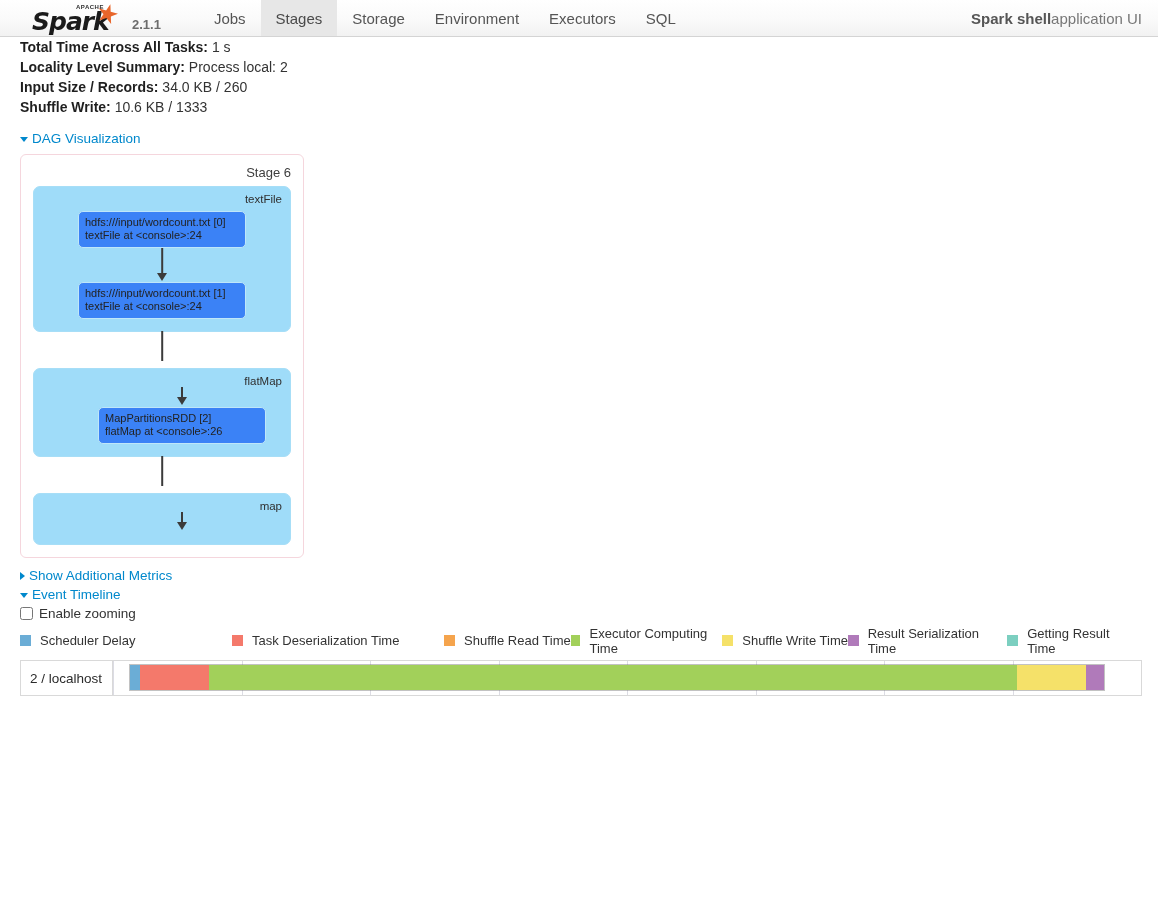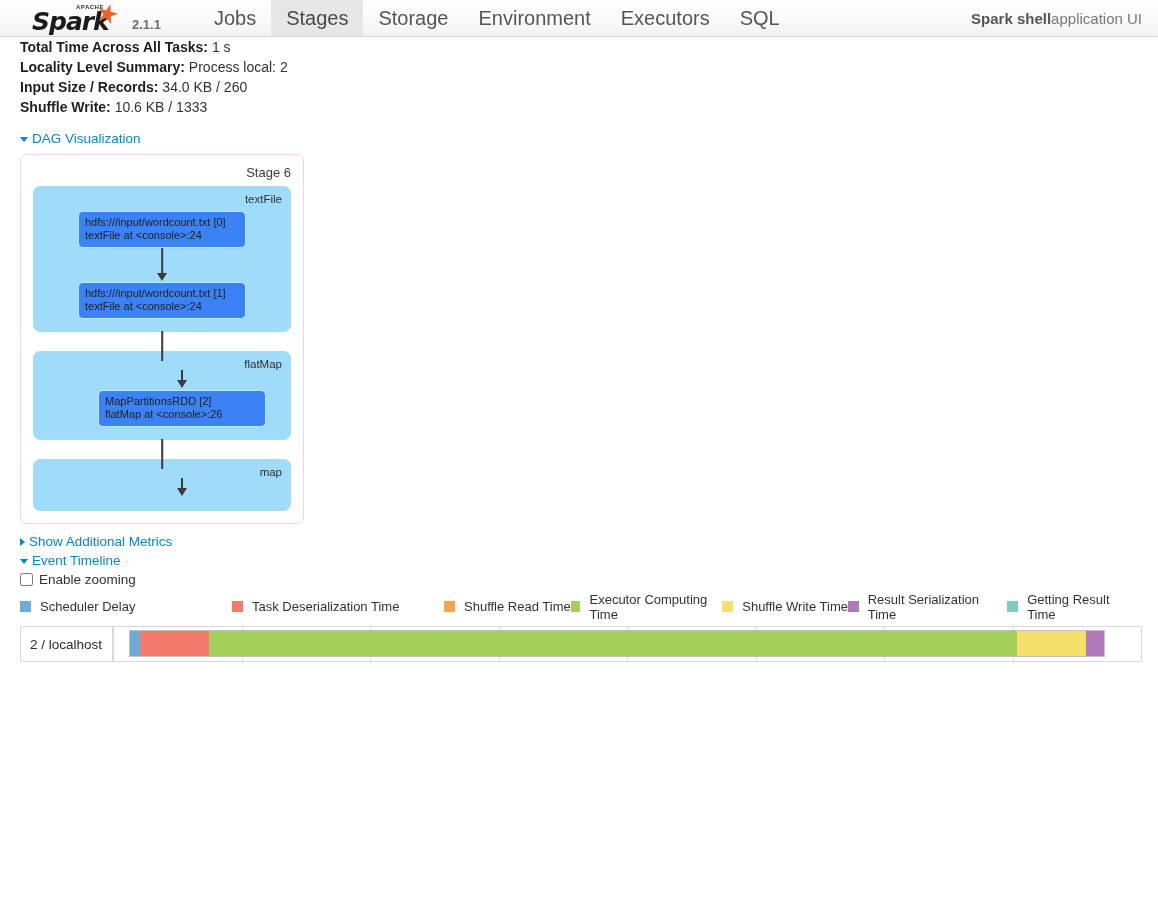--- a/index.html
+++ b/index.html
@@ -47,21 +47,21 @@
     transform: rotate(16deg);
   }
   .logo-version {
     font-size: 13px; color: #6c6c6c; font-weight: bold;
     padding-top: 12px;
   }
   .nav-links { display: flex; align-items: stretch; margin-left: 30px; }
   .nav-link {
     display: flex; align-items: center;
     padding: 16px 15px;
-    font-size: 20px;
+    font-size: 15px;
     color: #555555;
     text-decoration: none;
     white-space: nowrap;
   }
   .nav-link.active { background: #e7e7e7; color: #4a4a4a; }
   .nav-right {
     margin-left: auto;
     display: flex; align-items: center;
     padding-right: 16px;
     font-size: 15px; color: #777777;
@@ -106,21 +106,21 @@
     text-align: right; font-size: 13px; color: #3d3d3d;
     margin-bottom: 6px;
   }
   .dag-cluster {
     background: #9fdcf9;
     border: 1px solid #a7def7;
     border-radius: 7px;
     padding: 6px 8px 12px 8px;
     position: relative;
   }
-  .dag-cluster + .dag-cluster { margin-top: 19px; padding-left: 48px; }
+  .dag-cluster + .dag-cluster { margin-top: 36px; padding-left: 48px; }
   .dag-cluster-label {
     text-align: right; font-size: 11.5px; color: #2f2f2f; margin-bottom: 6px;
   }
   .dag-node {
     background: #3b82f6;
     border: 1px solid #bfe6f9;
     border-radius: 5px;
     padding: 4px 6px 5px 6px;
     font-size: 11px; line-height: 13px; color: #222222;
     width: 168px;

